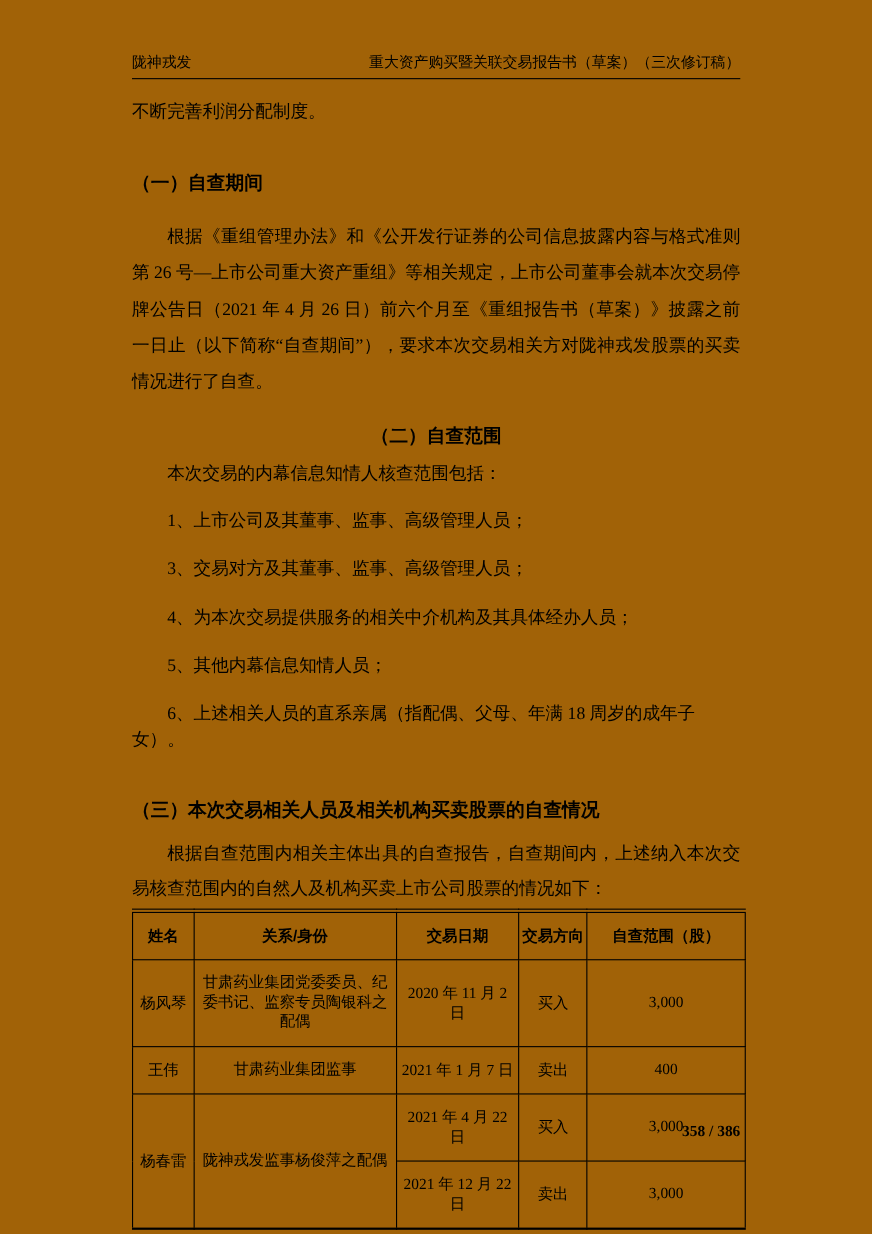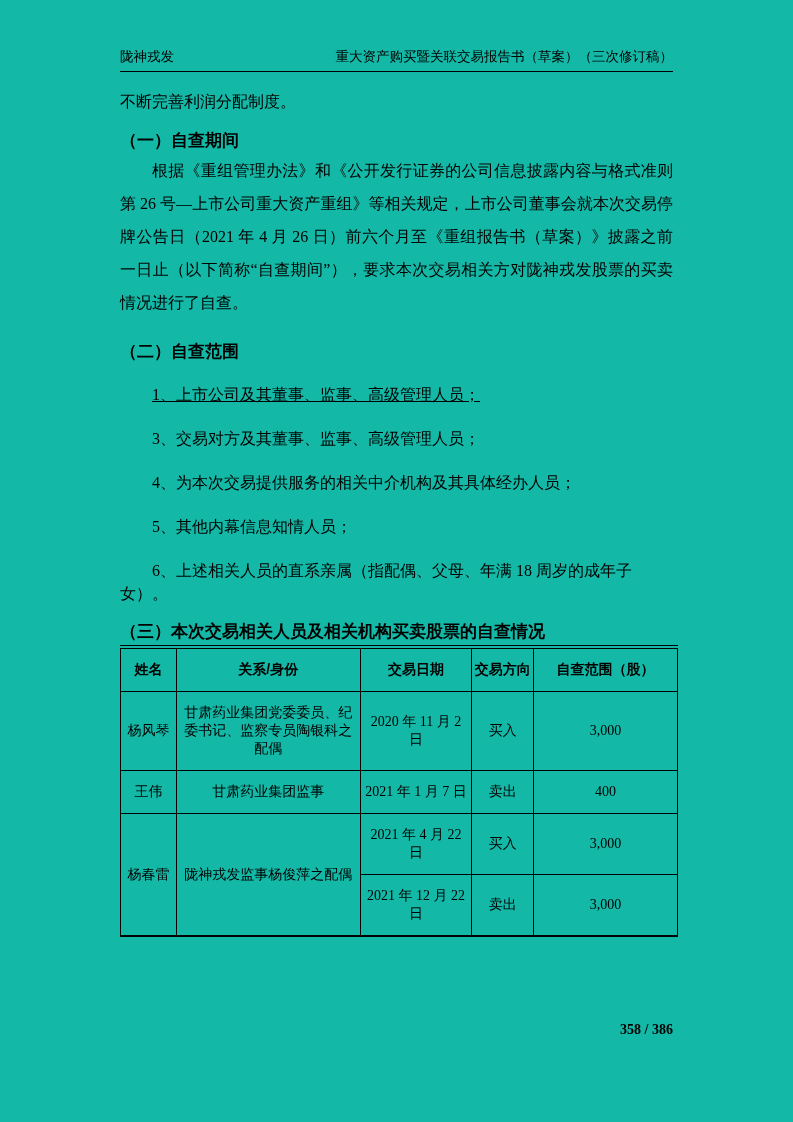--- a/index.html
+++ b/index.html
@@ -2,21 +2,21 @@
 <html><head>
 <meta charset="utf-8">
 <style>
   * { margin: 0; padding: 0; box-sizing: border-box; }
   html, body { background: #ffffff; }
   .page {
     position: relative;
     width: 793px;
     height: 1122px;
     margin: 0 auto;
-    background: #14b8a6;
+    background: #a16207;
     color: #000000;
     font-family: "Liberation Serif", "DejaVu Serif", serif;
     padding: 48px 120px 0 120px;
     overflow: hidden;
   }
   .doc-header {
     display: flex;
     justify-content: space-between;
     align-items: flex-end;
     font-size: 13.5px;
@@ -30,49 +30,49 @@
   }
   h1.sec {
     margin-top: 40px;
     font-size: 19px;
     line-height: 28px;
     font-family: "Liberation Sans", "DejaVu Sans", sans-serif;
     font-weight: bold;
     letter-spacing: 0.5px;
   }
   h2.sub {
-    margin-top: 14px;
+    margin-top: 40px;
     font-size: 17px;
     line-height: 25px;
     font-family: "Liberation Sans", "DejaVu Sans", sans-serif;
     font-weight: bold;
   }
-  h2.sub-b { margin-top: 20px; }
+  h2.sub-b { margin-top: 20px; text-align: center; }
   h2.sub-c { }
   .para {
-    margin-top: 1px;
+    margin-top: 20px;
     font-size: 16px;
     line-height: 33px;
     text-align: justify;
     text-justify: inter-ideograph;
     text-indent: 2em;
   }
   .lead {
     margin-top: 10px;
     font-size: 16px;
     line-height: 24px;
     text-indent: 2em;
   }
   .item {
     margin-top: 21px;
     font-size: 16px;
     line-height: 23px;
     text-indent: 2em;
   }
-  .item-first { margin-top: 19px; text-decoration: underline; }
+  .item-first { margin-top: 19px; }
   .para-2 {
     margin-top: 12px;
     font-size: 16px;
     line-height: 32px;
     text-align: justify;
     text-justify: inter-ideograph;
     text-indent: 2em;
   }
   table.trades {
     margin-top: 1px;
@@ -118,27 +118,29 @@
     <span>重大资产购买暨关联交易报告书（草案）（三次修订稿）</span>
   </div>
 
   <p class="p-first">不断完善利润分配制度。</p>
 
 
   <h2 class="sub">（一）自查期间</h2>
   <p class="para">根据《重组管理办法》和《公开发行证券的公司信息披露内容与格式准则第 26 号—上市公司重大资产重组》等相关规定，上市公司董事会就本次交易停牌公告日（2021 年 4 月 26 日）前六个月至《重组报告书（草案）》披露之前一日止（以下简称“自查期间”），要求本次交易相关方对陇神戎发股票的买卖情况进行了自查。</p>
 
   <h2 class="sub sub-b">（二）自查范围</h2>
+  <p class="lead">本次交易的内幕信息知情人核查范围包括：</p>
   <p class="item item-first">1、上市公司及其董事、监事、高级管理人员；</p>
   <p class="item">3、交易对方及其董事、监事、高级管理人员；</p>
   <p class="item">4、为本次交易提供服务的相关中介机构及其具体经办人员；</p>
   <p class="item">5、其他内幕信息知情人员；</p>
   <p class="item">6、上述相关人员的直系亲属（指配偶、父母、年满 18 周岁的成年子女）。</p>
 
   <h2 class="sub sub-c">（三）本次交易相关人员及相关机构买卖股票的自查情况</h2>
+  <p class="para-2">根据自查范围内相关主体出具的自查报告，自查期间内，上述纳入本次交易核查范围内的自然人及机构买卖上市公司股票的情况如下：</p>
 
   <table class="trades">
     <colgroup>
       <col style="width:56px">
       <col style="width:184px">
       <col style="width:112px">
       <col style="width:62px">
       <col style="width:144px">
     </colgroup>
     <thead>

